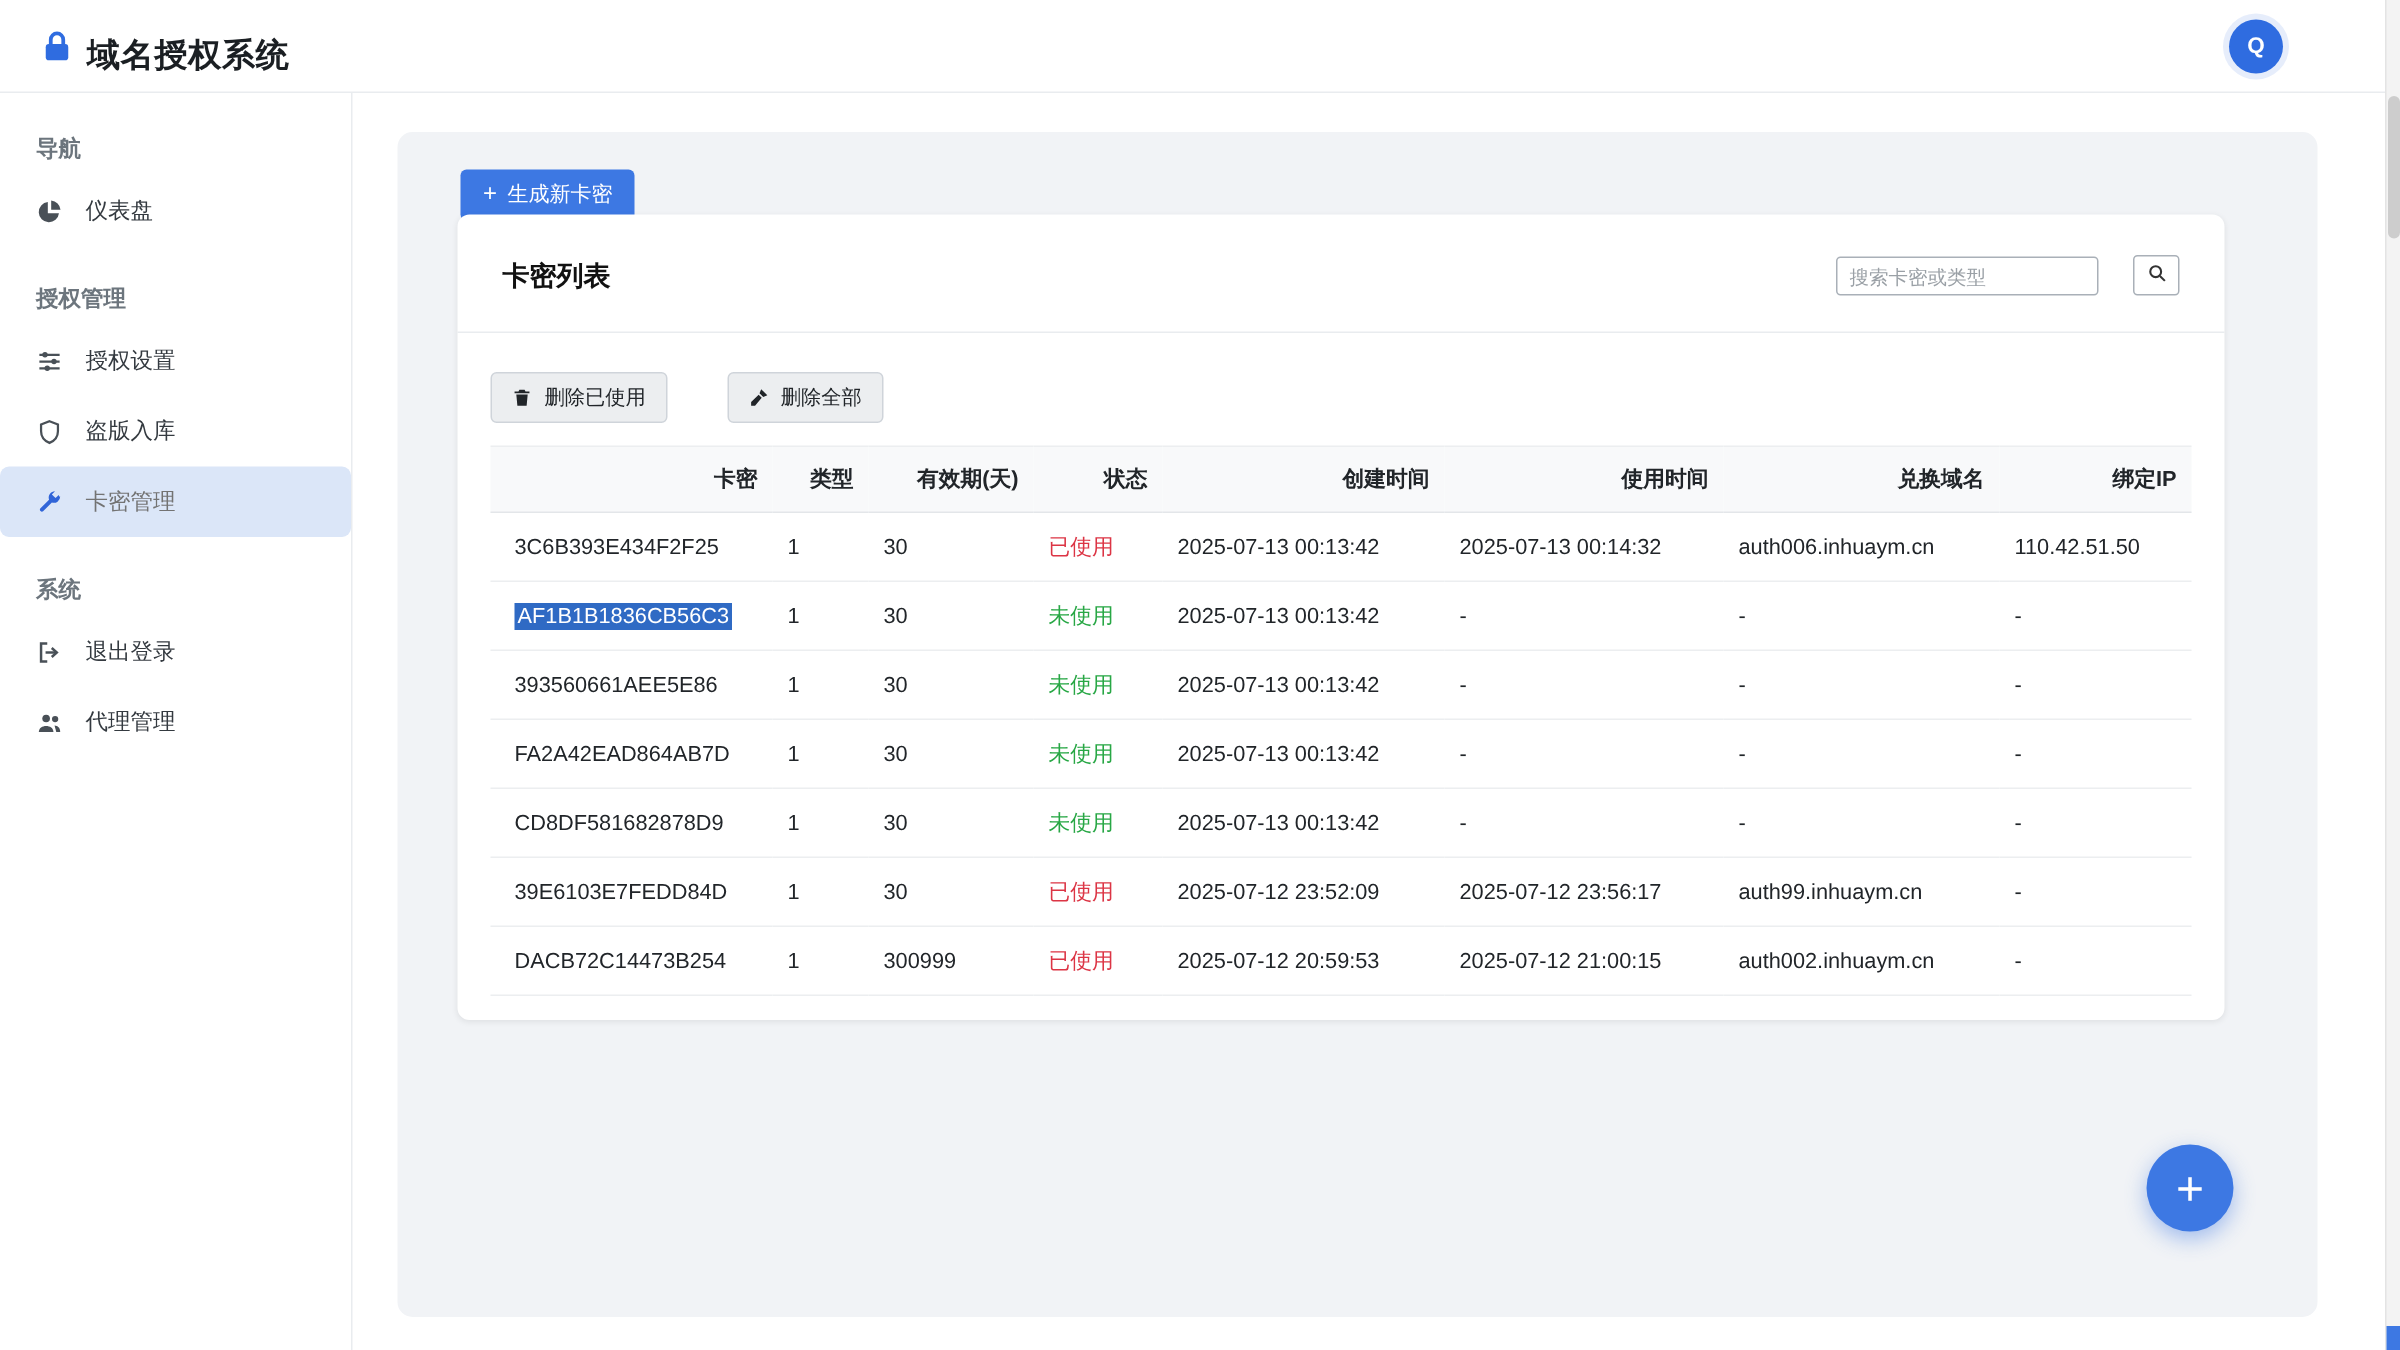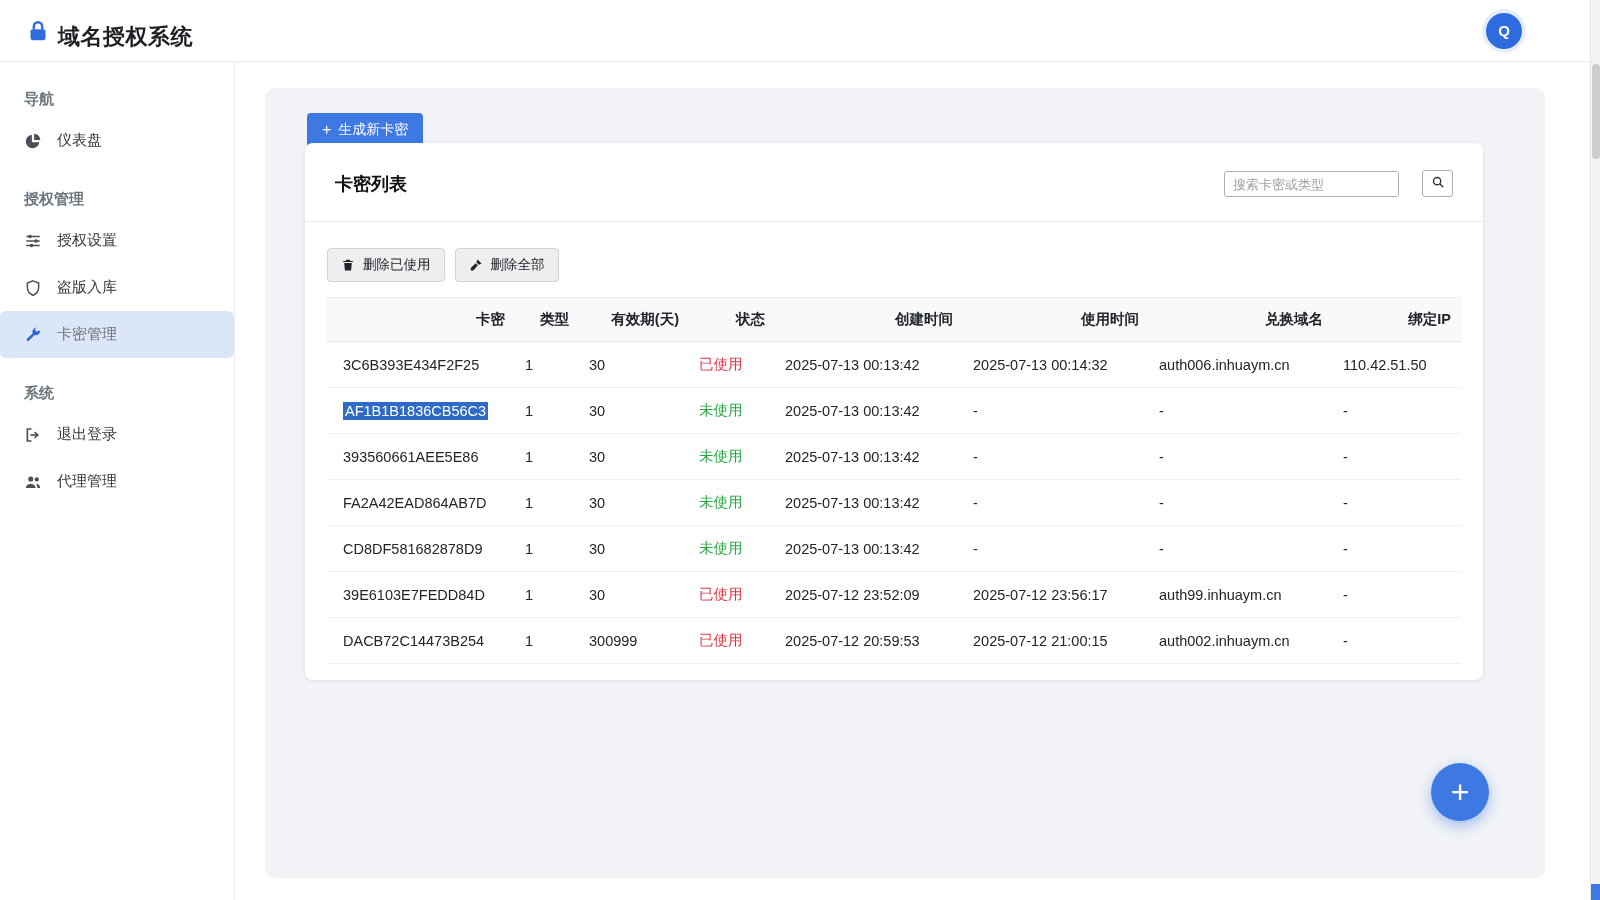--- a/index.html
+++ b/index.html
@@ -68,21 +68,21 @@
   .search-input {
     width:175px; height:26px; border:1px solid #a9b0b8; border-radius:3px;
     padding:2px 8px; font-size:13px; font-family:inherit; color:#212529; background:#fff;
   }
   .search-input::placeholder { color:#9aa0a6; }
   .search-btn {
     width:31px; height:27px; border:1px solid #a9b0b8; border-radius:3px;
     background:#fff; display:flex; align-items:center; justify-content:center; cursor:pointer;
   }
   .search-btn svg { width:14px; height:14px; }
-  .toolbar { display:flex; gap:10px; padding:26px 22px 0; }
+  .toolbar { display:flex; gap:40px; padding:26px 22px 0; }
   .btn-light {
     display:inline-flex; align-items:center; gap:8px;
     background:#eceef0; border:1px solid #cfd4da; border-radius:4px;
     color:#212529; font-size:13.5px; padding:7px 13px; cursor:pointer; font-family:inherit;
   }
   .btn-light svg { width:14px; height:14px; display:block; }
   
   table { width:1134px; margin:15px 22px 0; border-collapse:collapse; font-size:14.5px; table-layout:fixed; }
   thead th {
     text-align:right; background:#f8f9fa; font-weight:bold; color:#212529;

